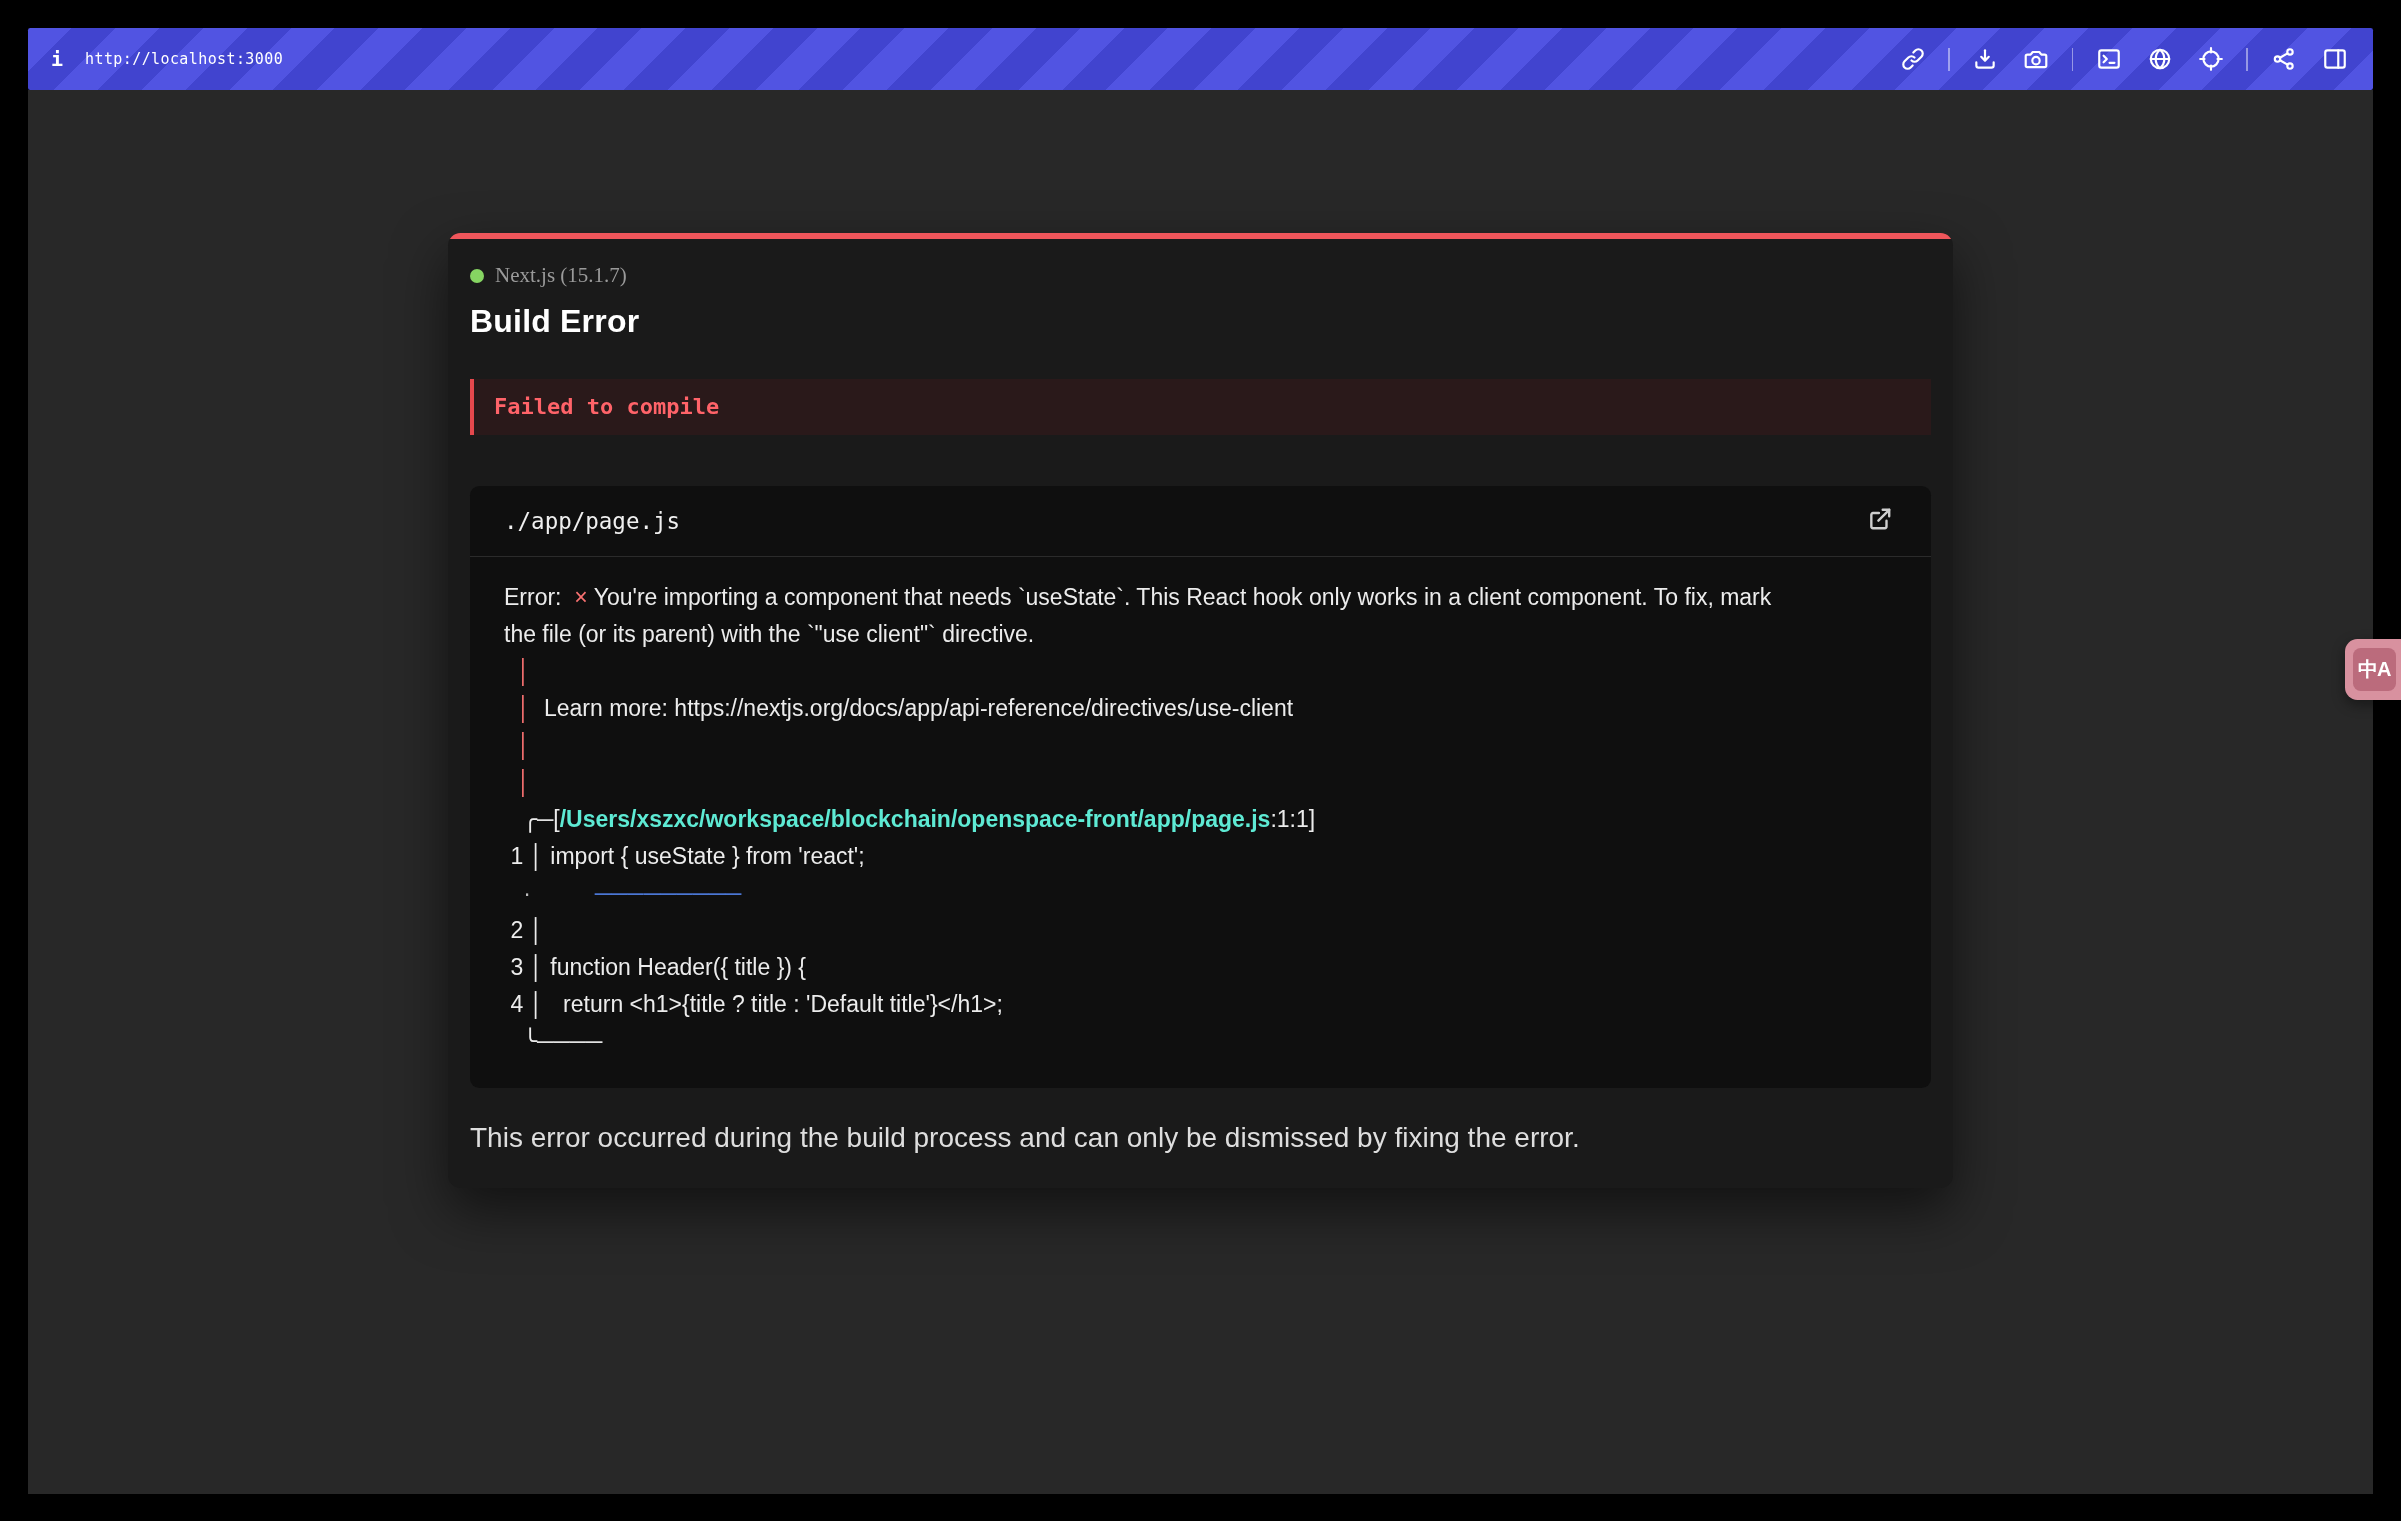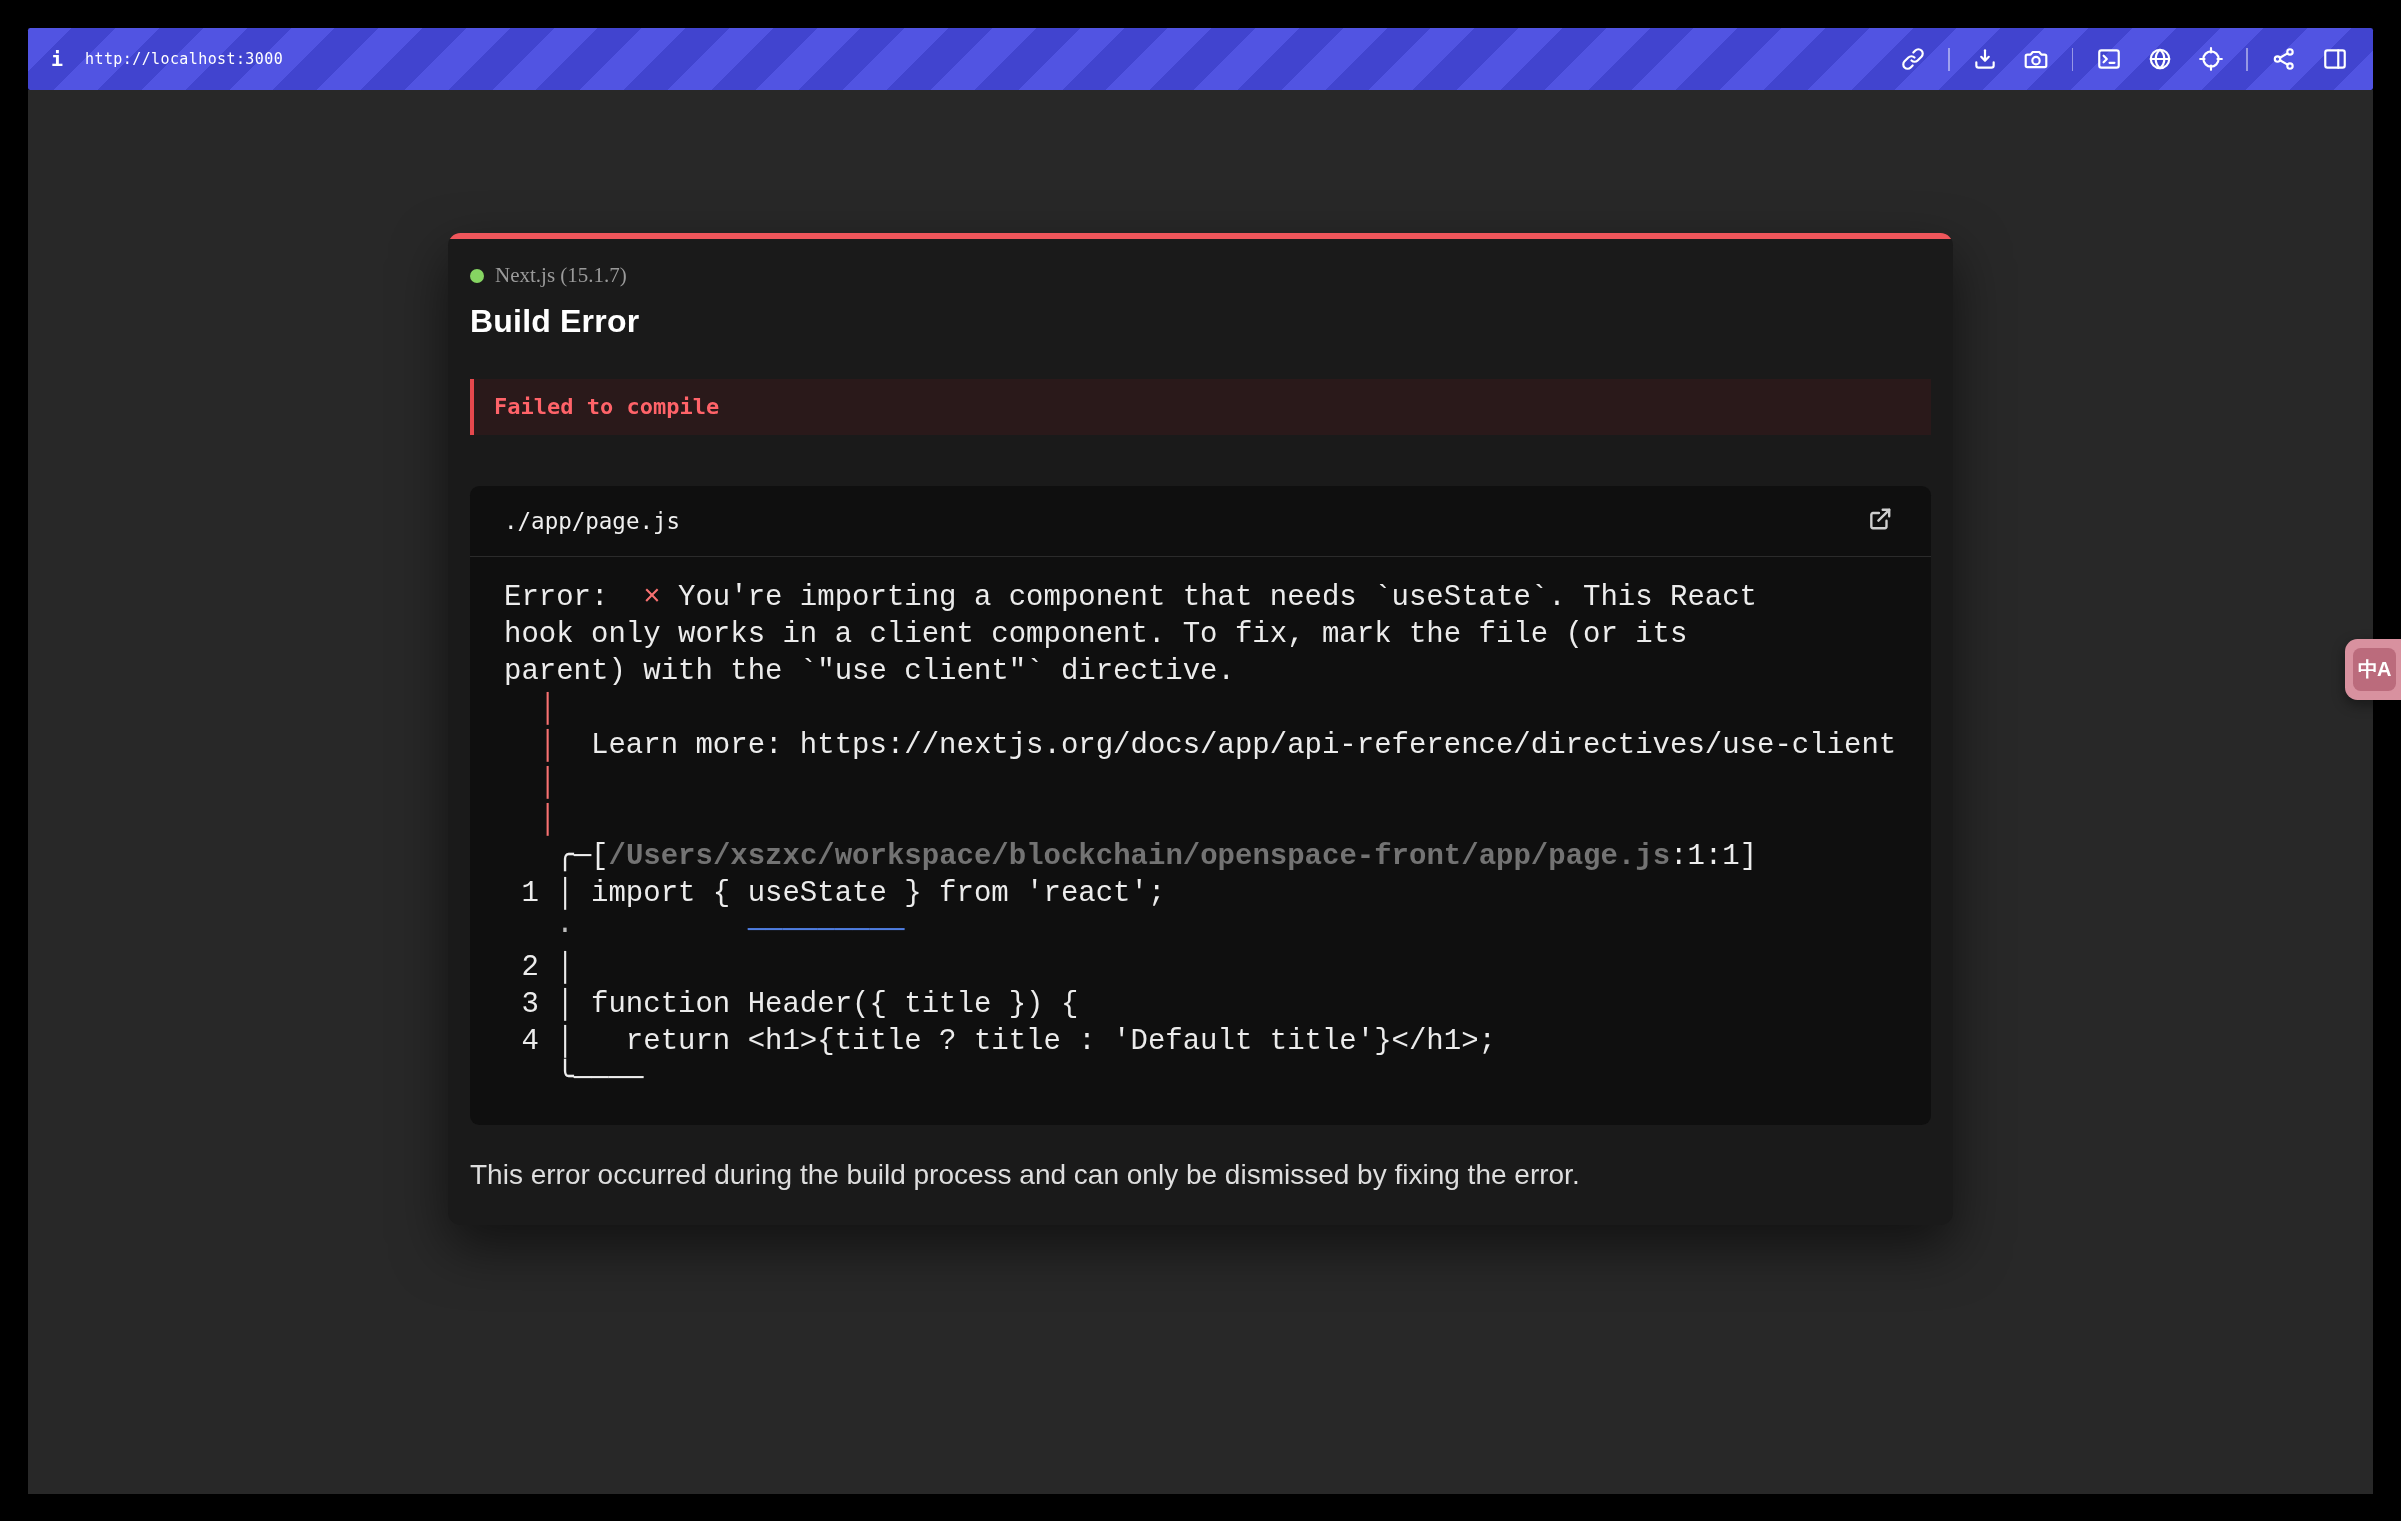--- a/index.html
+++ b/index.html
@@ -65,28 +65,28 @@
   .frame-header {
     height: 71px; display: flex; align-items: center; justify-content: space-between;
     padding: 0 34px; border-bottom: 1.6px solid #2b2b2b;
   }
   .fname { color: #f0f0f0; font-family: "DejaVu Sans Mono", monospace; font-size: 22.5px; }
   .openfile { background: none; border: none; color: #cfcfcf; cursor: pointer; width: 34px; height: 34px; padding: 0; }
   .openfile svg { width: 26px; height: 26px; fill: none; stroke: currentColor; stroke-width: 2.2; stroke-linecap: round; stroke-linejoin: round; }
 
   .frame-body {
     padding: 22px 34px 28px 34px;
-    font-family: Liberation Mono, monospace; font-size: 29px; line-height: 37px;
+    font-family: Liberation Sans, sans-serif; font-size: 23px; line-height: 37px;
     color: #ececec;
   }
   .errline { white-space: pre-wrap; max-width: 1295px; }
   .mono-line { white-space: pre; }
   .red { color: #f87171; }
   .redbar { color: #f87171; }
-  .blue { color: #737373; font-weight: 700; }
+  .blue { color: #5eead4; font-weight: 700; }
   .blueline { color: #4f7ddf; }
   .dim { color: #bdbdbd; }
 
   .footer-note { margin-top: 34px; color: #dedede; font-size: 28px; }
 
   
   .translate-tab {
     position: absolute; right: 0; top: 639px; width: 56px; height: 61px;
     background: #d8919f; border-radius: 12.4px 0 0 12.4px;
     display: flex; align-items: center; justify-content: flex-start;

